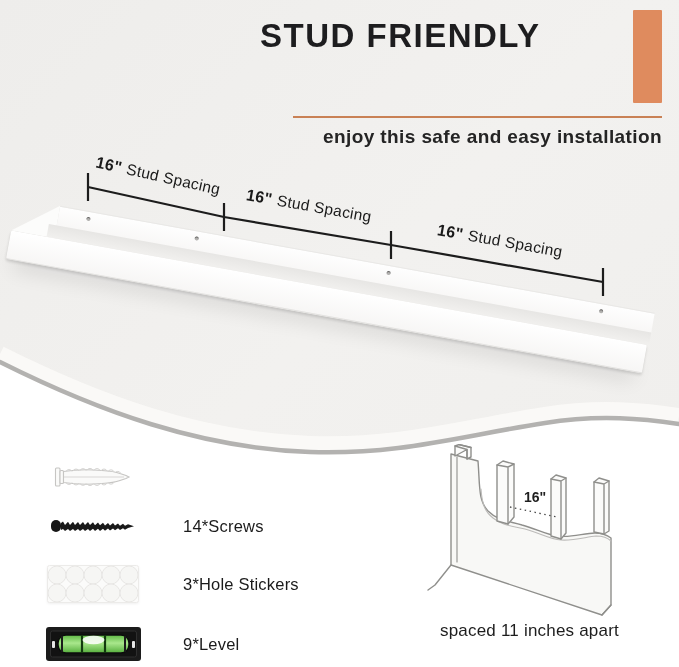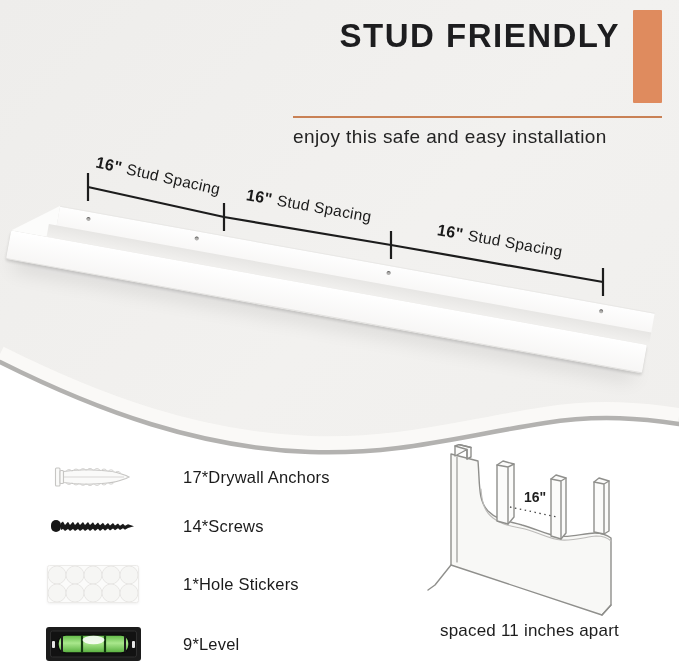--- a/index.html
+++ b/index.html
@@ -8,30 +8,30 @@
     font-family:"Liberation Sans", sans-serif;
     background:linear-gradient(135deg,#eeedeb 0%,#f2f1ef 48%,#efeeec 100%);
   }
   svg{display:block;}
   
   .wave{position:absolute; inset:0; z-index:1; pointer-events:none;}
   
   .header{position:absolute; inset:0; z-index:4;}
   .title{
     position:absolute; top:13px; right:59px; width:360px;
-    text-align:right; color:#1d1d1f; font-weight:700;
+    color:#1d1d1f; font-weight:700;
     font-size:33px; line-height:45px; letter-spacing:1.5px;
   }
   .accent-bar{position:absolute; left:633px; top:10px; width:29px; height:93px;
     background:#DF8B5E; border-radius:1px;}
   .rule{position:absolute; left:293px; top:116px; width:369px; height:2px; background:#c9encode;}
   .rule{background:#c98155;}
   .subtitle{
-    position:absolute; left:293px; top:126px; width:369px; text-align:left;
-    font-size:19px; color:#242424; letter-spacing:.4px; font-weight:400;
+    position:absolute; left:293px; top:126px; width:369px; text-align:right;
+    font-size:19px; color:#242424; letter-spacing:.4px; font-weight:700;
   }
   
   .shelf{
     position:absolute; left:17px; top:198px; width:648px; height:78px;
     transform:rotate(10.2deg); transform-origin:0 0; z-index:2;
   }
   .shelf .rail{position:absolute; left:44px; right:0; top:0; height:20px;
     background:linear-gradient(#fefefe,#f8f7f6);
     border-top:1px solid #e9e8e6;}
   .shelf .ledge{position:absolute; left:36px; right:0; top:20px; height:13px;
@@ -113,21 +113,20 @@
         <g stroke="#c6c5c3" stroke-width="1.1" fill="#fafaf9">
           <rect x="1.5" y="5" width="4.5" height="18" rx="1"></rect>
           <rect x="6" y="7.5" width="3.5" height="13" rx="1"></rect>
           <path d="M9.5,8.5 C22,6.5 36,6.5 48,7.5 C56,8 62,9 66,10.5 L72,12.5 L75,14 L72,15.5 L66,17.5 C62,19 56,20 48,20.5 C36,21.5 22,21.5 9.5,19.5 Z"></path>
         </g>
         <path d="M12,8.5 a3.2,3 0 0 1 6,0 M19,8 a3.2,3 0 0 1 6,0 M26,7.6 a3.2,3 0 0 1 6,0 M33,7.4 a3.2,3 0 0 1 6,0 M40,7.5 a3.2,3 0 0 1 6,0 M47,8 a3.2,3 0 0 1 6,0 M54,8.8 a3.2,3 0 0 1 6,0 M61,10 a3,2.6 0 0 1 5.5,0" fill="none" stroke="#d4d3d1" stroke-width="1"></path>
         <path d="M12,19.5 a3.2,3 0 0 0 6,0 M19,20 a3.2,3 0 0 0 6,0 M26,20.4 a3.2,3 0 0 0 6,0 M33,20.6 a3.2,3 0 0 0 6,0 M40,20.5 a3.2,3 0 0 0 6,0 M47,20 a3.2,3 0 0 0 6,0 M54,19.2 a3.2,3 0 0 0 6,0" fill="none" stroke="#d4d3d1" stroke-width="1"></path>
         <line x1="10" y1="14" x2="70" y2="14" stroke="#e3e2e0" stroke-width="1.4"></line>
       </svg>
     </div>
-    <div class="kit-label">17*Drywall Anchors</div>
   </div>
 
   <div class="kit-row" style="top:506px">
     <div class="kit-icon">
       <svg width="86" height="16" viewBox="0 0 86 16">
         <rect x="1" y="2" width="10" height="12" rx="5" fill="#161616"></rect>
         <path fill="#191919" d="M11,9 L11,5 L13,3.6 L15,7 L18,3.7 L20,7 L23,3.8 L25,7 L28,3.9 L30,7 L33,4 L35,7 L38,4.1 L40,7.1 L43,4.3 L45,7.2 L48,4.5 L50,7.3 L53,4.7 L55,7.4 L58,4.9 L60,7.5 L63,5.1 L65,7.6 L68,5.4 L70,7.7 L73,5.8 L75,7.8 L78,6.3 L84,8.2 L78,9.9 L75,11.8 L73,10.2 L70,12.1 L68,10.3 L65,12.3 L63,10.5 L60,12.5 L58,10.6 L55,12.7 L53,10.7 L50,12.9 L48,10.8 L45,13 L43,10.8 L40,13 L38,10.9 L35,13 L33,10.9 L30,13 L28,10.9 L25,13 L23,10.9 L20,13 L18,10.9 L15,13 L13,11 L11,12 Z"></path>
       </svg>
     </div>
     <div class="kit-label">14*Screws</div>
@@ -149,21 +148,21 @@
             <circle cx="64" cy="10" r="9"></circle>
             <circle cx="82" cy="10" r="9"></circle>
           <circle cx="10" cy="28" r="9"></circle>
             <circle cx="28" cy="28" r="9"></circle>
             <circle cx="46" cy="28" r="9"></circle>
             <circle cx="64" cy="28" r="9"></circle>
             <circle cx="82" cy="28" r="9"></circle>
         </g>
       </svg>
     </div>
-    <div class="kit-label">1*Hole Stickers</div>
+    <div class="kit-label">3*Hole Stickers</div>
   </div>
 
   <div class="kit-row" style="top:625px; height:38px">
     <div class="kit-icon">
       <svg width="95" height="34" viewBox="0 0 95 34">
         <defs>
           <linearGradient id="gv" x1="0" y1="0" x2="0" y2="1">
             <stop offset="0" stop-color="#5fb944"></stop>
               <stop offset="0.45" stop-color="#a9e78c"></stop>
               <stop offset="1" stop-color="#55ae3c"></stop>

